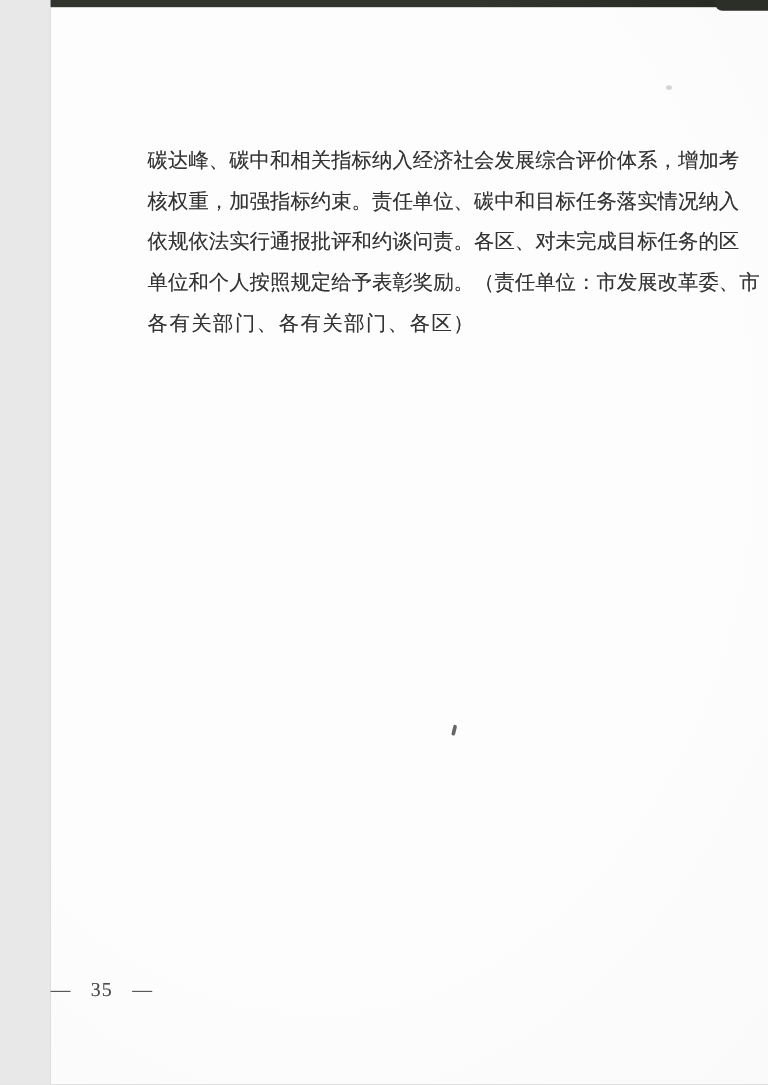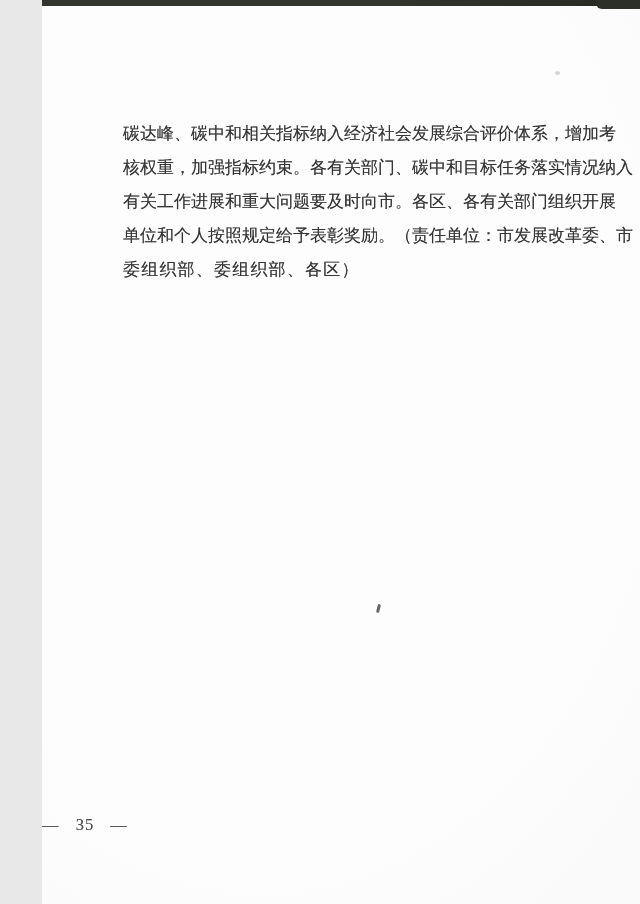--- a/index.html
+++ b/index.html
@@ -126,24 +126,24 @@
 <div class="scan-root">
 
   <div class="right-gray-strip"></div>
   <div class="right-dark-line"></div>
 
   <div class="paper">
     <div class="paper-edge-line"></div>
 
     <div class="text-block">
       <div class="t-line">碳达峰、碳中和相关指标纳入经济社会发展综合评价体系，增加考</div>
-      <div class="t-line">核权重，加强指标约束。各有关部门、碳中和目标任务落实情况纳入</div>
-      <div class="t-line">有关工作进展和重大问题要及时向市。各区、各有关部门组织开展</div>
+      <div class="t-line">核权重，加强指标约束。责任单位、碳中和目标任务落实情况纳入</div>
+      <div class="t-line">依规依法实行通报批评和约谈问责。各区、对未完成目标任务的区</div>
       <div class="t-line">单位和个人按照规定给予表彰奖励。（责任单位：市发展改革委、市</div>
-      <div class="t-line last">委组织部、委组织部、各区）</div>
+      <div class="t-line last">各有关部门、各有关部门、各区）</div>
     </div>
 
     <div class="noise-dot"></div>
     <div class="speck"></div>
 
     <div class="page-footer">— 35 —</div>
   </div>
 
   <div class="top-band"></div>
   <div class="top-band-right"></div>

